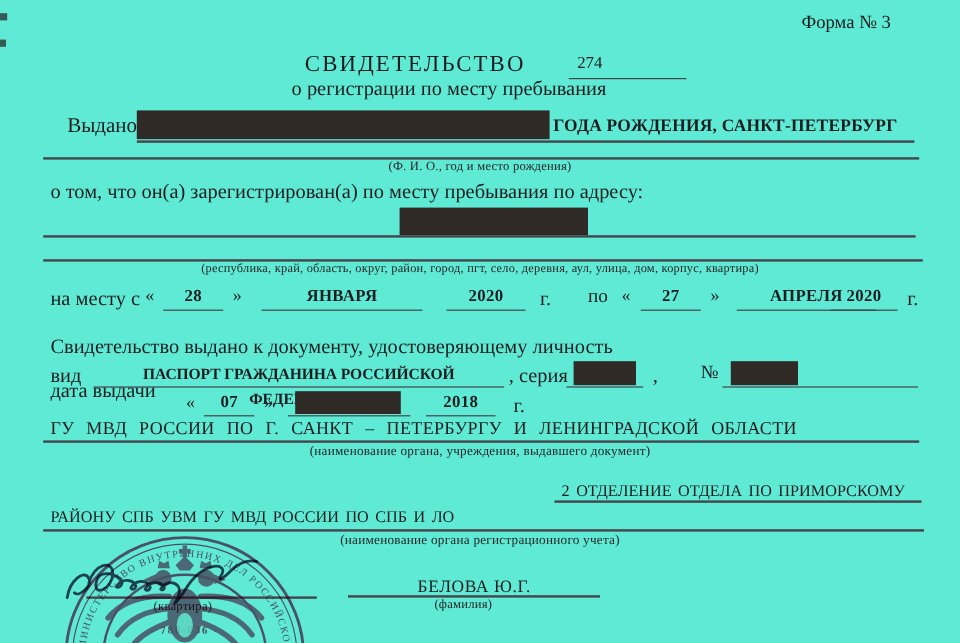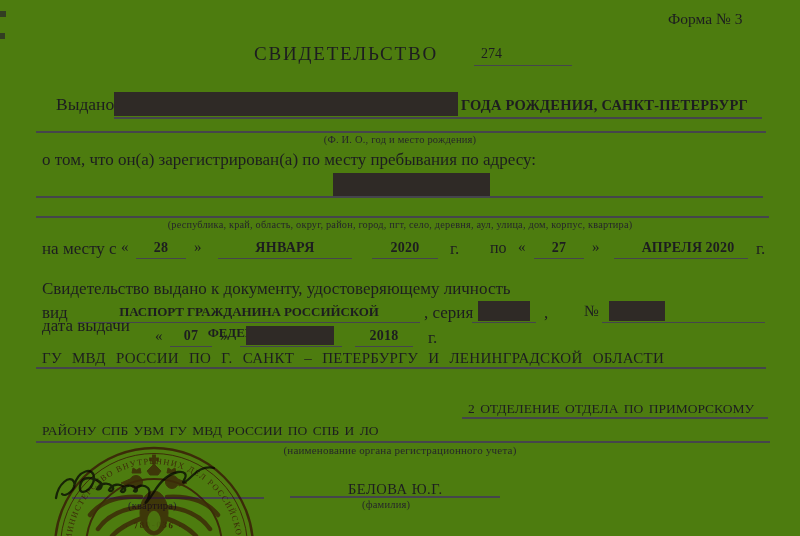--- a/index.html
+++ b/index.html
@@ -1,16 +1,16 @@
 <!DOCTYPE html>
 <html><head>
 <meta charset="utf-8">
 <style>
   html,body{margin:0;padding:0;background:#e9e8e5;}
-  .page{position:relative;width:800px;height:536px;background:#4d7c0f;overflow:hidden;
+  .page{position:relative;width:800px;height:536px;background:#5eead4;overflow:hidden;
         font-family:"Liberation Serif",serif;color:#1d1d20;}
   .abs{position:absolute;white-space:nowrap;}
   .bar{position:absolute;height:1.5px;background:#45454c;}
   .redact{position:absolute;background:#2f2a26;}
   .cell{position:absolute;border-bottom:1.5px solid #45454c;text-align:center;
         font-weight:bold;font-size:14px;letter-spacing:.3px;height:21px;line-height:21px;}
   .cap{font-size:10.5px;color:#26262a;letter-spacing:.2px;}
   .center{left:0;width:100%;text-align:center;}
   .lbl{font-size:17px;}
   .q{font-size:15px;}
@@ -23,20 +23,21 @@
 
   <div class="artifact" style="left:0;top:11px;width:6px;height:6px;"></div>
   <div class="artifact" style="left:0;top:33px;width:5px;height:6px;"></div>
 
   <div class="abs" style="left:668px;top:10px;font-size:15.5px;">Форма № 3</div>
 
   <div class="abs" style="left:254px;top:43px;font-size:19px;letter-spacing:1.8px;">СВИДЕТЕЛЬСТВО</div>
   <div class="abs" style="left:474px;top:44px;width:98px;height:21px;border-bottom:1.5px solid #45454c;">
     <span style="font-size:14px;padding-left:7px;">274</span>
   </div>
+  <div class="abs" style="left:243px;top:64px;font-size:17px;">о регистрации по месту пребывания</div>
 
   <div class="abs lbl" style="left:56px;top:94px;font-size:17.5px;">Выдано</div>
   <div class="redact" style="left:114px;top:92px;width:344px;height:24px;"></div>
   <div class="abs" style="left:461px;top:97px;font-size:14.5px;font-weight:bold;letter-spacing:.2px;">ГОДА РОЖДЕНИЯ, САНКТ-ПЕТЕРБУРГ</div>
   <div class="bar" style="left:114px;top:117px;width:648px;"></div>
 
   <div class="bar" style="left:36px;top:131px;width:730px;"></div>
   <div class="abs cap center" style="top:134px;">(Ф. И. О., год и место рождения)</div>
 
   <div class="abs lbl" style="left:42px;top:150px;">о том, что он(а) зарегистрирован(а) по месту пребывания по адресу:</div>
@@ -81,20 +82,21 @@
   <div class="cell" style="left:170px;top:326px;width:42px;height:20px;line-height:20px;">07</div>
   <div class="abs q" style="left:220px;top:328px;">»</div>
   <div class="cell" style="left:240px;top:326px;width:102px;height:20px;">
     <div class="redact" style="left:6px;top:0;width:88px;height:19px;"></div>
   </div>
   <div class="cell" style="left:355px;top:326px;width:58px;height:20px;line-height:20px;">2018</div>
   <div class="abs lbl" style="left:428px;top:328px;">г.</div>
 
   <div class="abs" style="left:42px;top:350px;font-size:15px;word-spacing:6px;letter-spacing:.3px;">ГУ МВД РОССИИ ПО Г. САНКТ – ПЕТЕРБУРГУ И ЛЕНИНГРАДСКОЙ ОБЛАСТИ</div>
   <div class="bar" style="left:36px;top:367px;width:730px;"></div>
+  <div class="abs cap center" style="top:370px;font-size:11px;">(наименование органа, учреждения, выдавшего документ)</div>
 
   <div class="abs" style="left:468px;top:401px;font-size:13.5px;word-spacing:2px;">2 ОТДЕЛЕНИЕ ОТДЕЛА  ПО ПРИМОРСКОМУ</div>
   <div class="bar" style="left:462px;top:417px;width:306px;"></div>
   <div class="abs" style="left:42px;top:423px;font-size:13.5px;word-spacing:2px;">РАЙОНУ СПБ УВМ  ГУ  МВД РОССИИ  ПО СПБ  И  ЛО</div>
   <div class="bar" style="left:36px;top:441px;width:734px;"></div>
   <div class="abs cap center" style="top:444px;font-size:11px;">(наименование органа регистрационного учета)</div>
 
   <div class="bar" style="left:72px;top:497px;width:192px;"></div>
   <div class="abs cap" style="left:128px;top:500px;">(квартира)</div>
 

